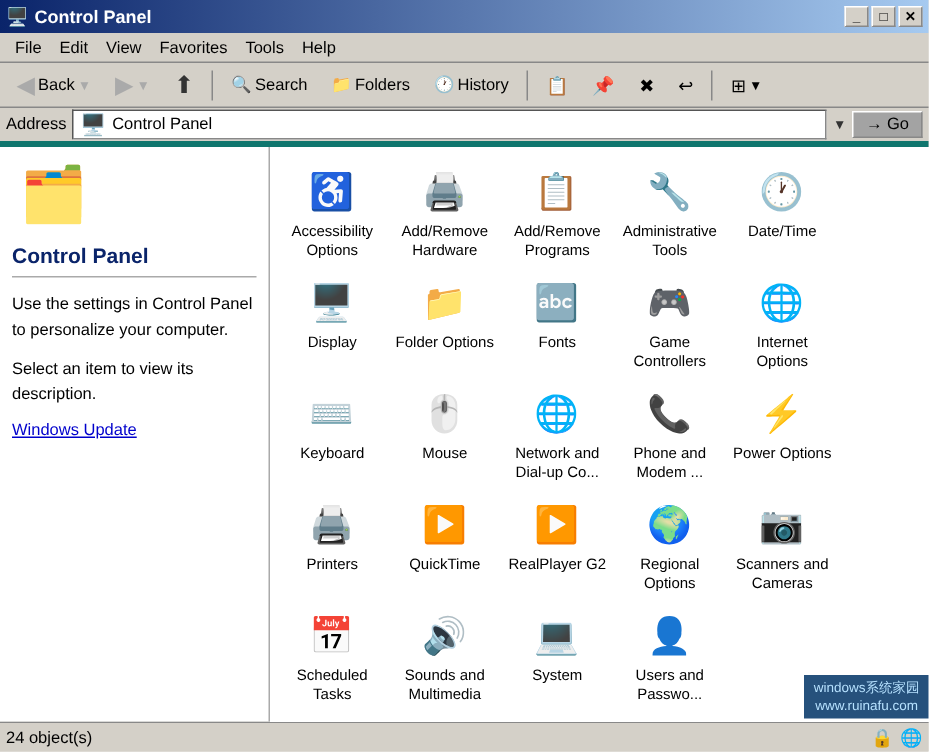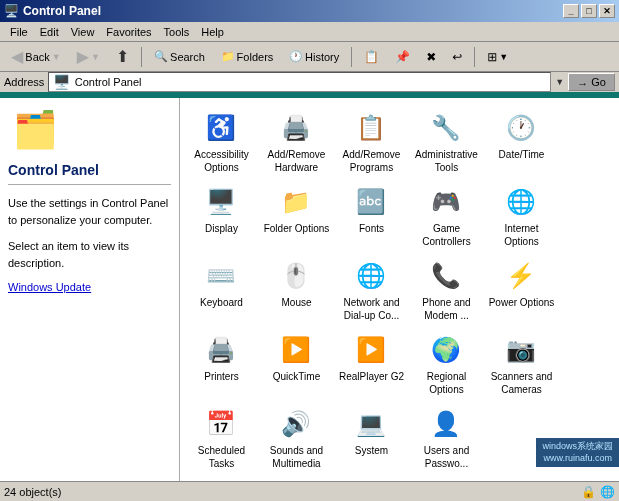--- a/index.html
+++ b/index.html
@@ -76,21 +76,21 @@
     }
     .toolbar-sep { width: 1px; height: 20px; background: #888; margin: 0 3px; }
 
     
     .address-bar {
       height: 26px;
       background: #d4d0c8;
       display: flex;
       align-items: center;
       padding: 0 4px;
-      border-bottom: 6px solid #0f766e;
+      border-bottom: 4px solid #0f766e;
       gap: 4px;
     }
     .address-label {
       font-size: 11px;
       color: #000;
       white-space: nowrap;
     }
     .address-go {
       padding: 2px 8px;
       font-size: 11px;
@@ -433,18 +433,18 @@
   <div class="status-bar">
     <div class="status-left">
       <span>24 object(s)</span>
     </div>
     <div class="status-right">
       <span style="font-size:12px;">🔒</span>
       <span style="font-size:12px;">🌐</span>
     </div>
   </div>
 
-  <div class="watermark" style="font-size:9px; line-height:1.4; text-align:center; bottom:34px; right:0; position:absolute; background:#003366; color:#aaddff; padding:2px 6px; opacity:0.85;">
+  <div class="watermark" style="font-size:9px; line-height:1.4; text-align:center; bottom:22px; right:0; position:absolute; background:#003366; color:#aaddff; padding:2px 6px; opacity:0.85;">
     <span style="white-space:pre;">windows系统家园
 www.ruinafu.com</span>
   </div>
 
 </div>
 
 </body></html>

